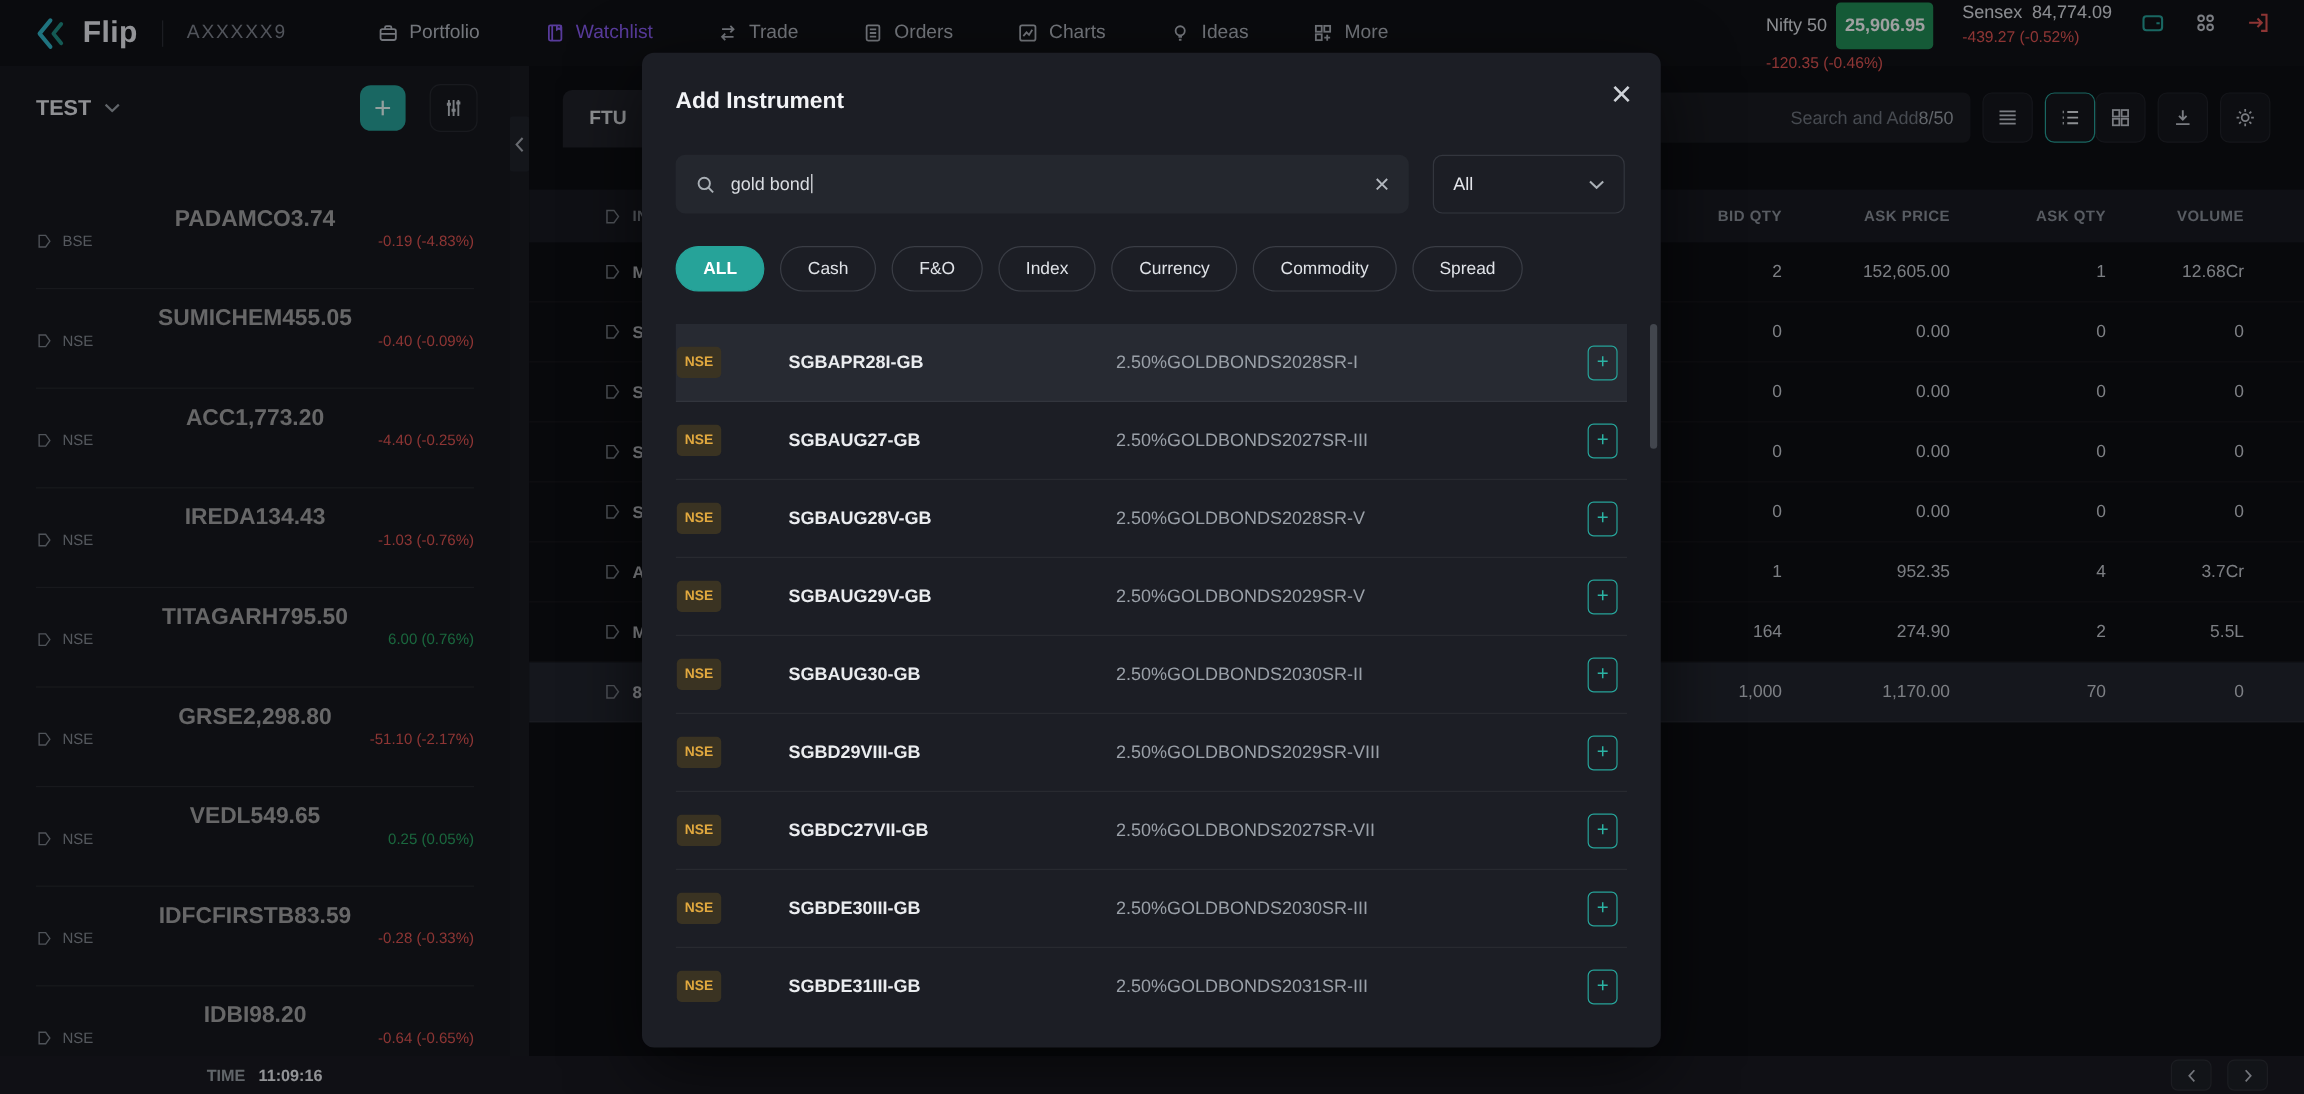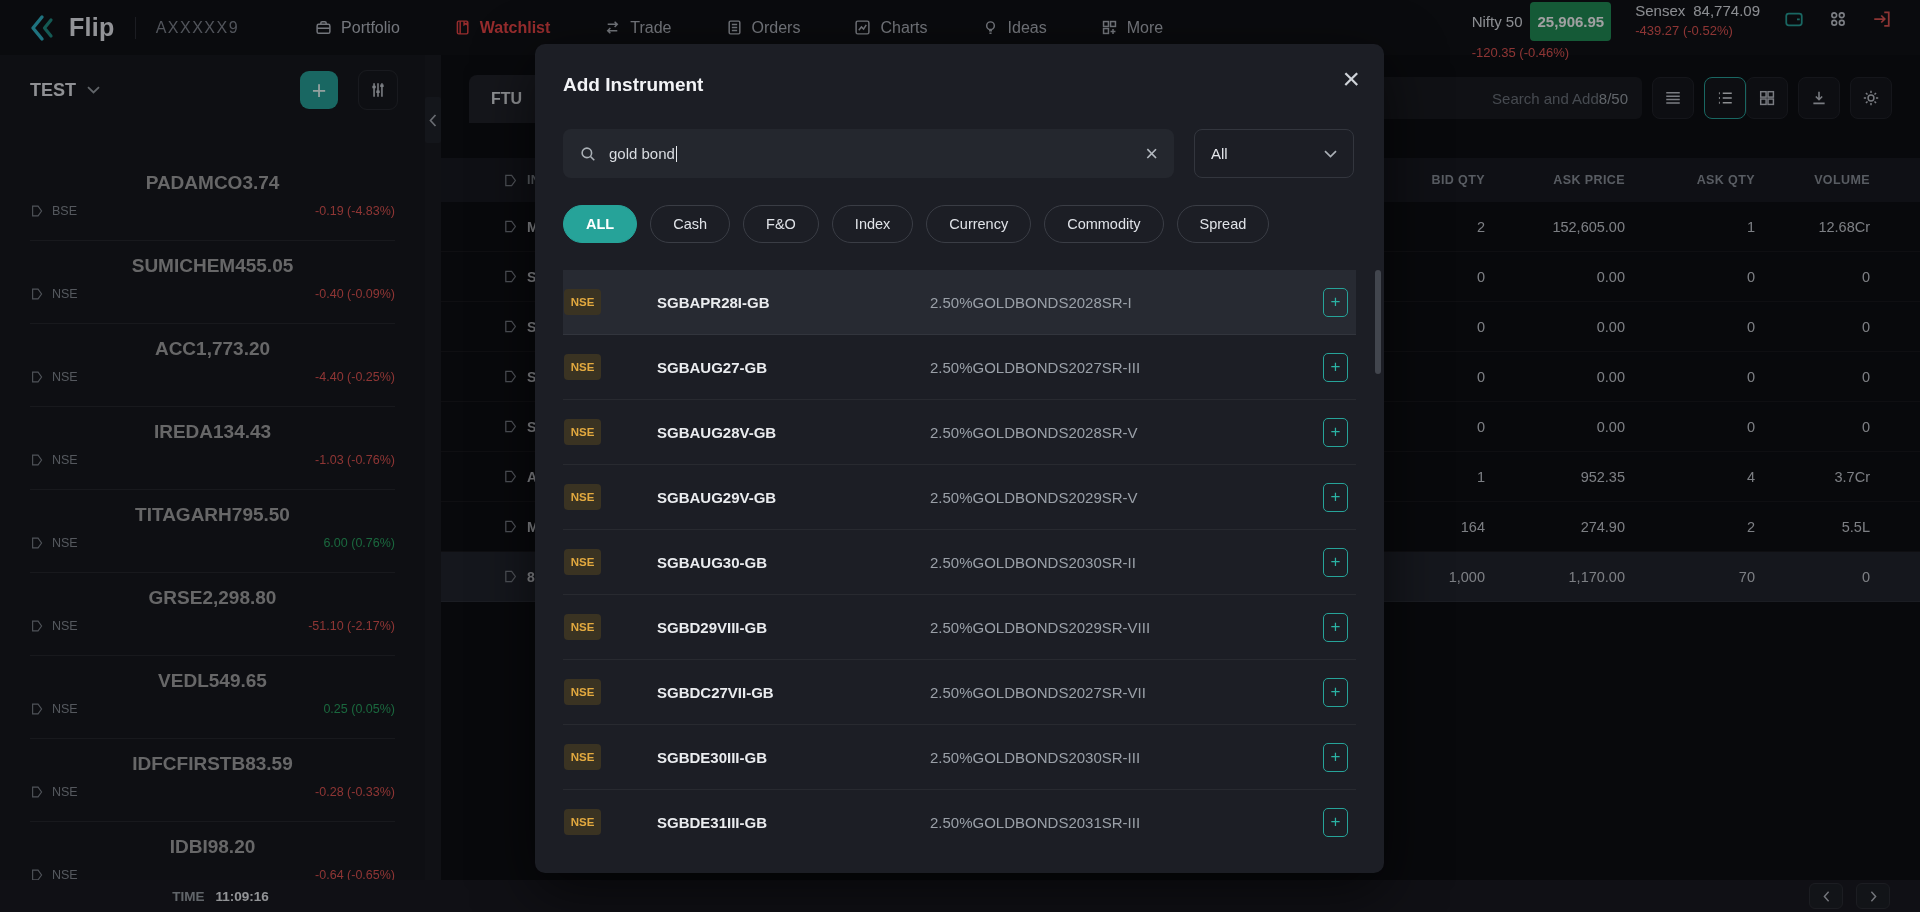--- a/index.html
+++ b/index.html
@@ -9,21 +9,21 @@
 
   
   .navbar{position:absolute;top:0;left:0;right:0;height:55px;background:#0e1013;display:flex;align-items:center;padding:0 28px;box-sizing:border-box;z-index:10}
   .brand{display:flex;align-items:center;gap:9px}
   .brand-name{font-size:25px;font-weight:700;color:#e9ebef;letter-spacing:.3px}
   .nav-divider{width:1px;height:22px;background:#2a2d33;margin:0 20px}
   .account{font-size:16px;color:#80858e;letter-spacing:1.5px}
   .nav-menu{display:flex;gap:54px;margin-left:76px}
   .nav-item{display:flex;gap:9px;align-items:center;font-size:16px;color:#b7bbc3;cursor:pointer;white-space:nowrap}
   .nav-item svg{width:17px;height:17px}
-  .nav-item.active{color:#ef4444;font-weight:700}
+  .nav-item.active{color:#8b5cf6;font-weight:400}
   .nav-right{margin-left:auto;display:flex;align-items:flex-start;gap:24px}
   .index-block{display:flex;flex-direction:column;gap:4px;padding-top:7px}
   .index-top{display:flex;align-items:center;gap:8px;font-size:15px;color:#dde0e5;white-space:nowrap}
   .badge-green{background:#1f8f55;color:#fff;font-weight:700;padding:11px 7px;border-radius:4px}
   .index-change{font-size:13px;color:#e25350}
   .nav-icon-btn{color:#c6cad1;padding-top:14px;cursor:pointer}
   .nav-icon-btn.teal{color:#26a399}
   .nav-icon-btn.red{color:#e25350}
 
   
@@ -31,21 +31,21 @@
   .sidebar-header{height:70px;display:flex;align-items:center;padding:0 27px 0 30px;box-sizing:border-box}
   .watchlist-title{font-size:18px;font-weight:700;color:#e4e6ea;display:flex;align-items:center;gap:11px;cursor:pointer}
   .watchlist-title svg{color:#9aa0a6}
   .sidebar-actions{margin-left:auto;display:flex;gap:20px;align-items:center}
   .btn-add{width:38px;height:38px;background:#26a399;border-radius:9px;color:#eafffb;display:flex;align-items:center;justify-content:center;font-size:25px;font-weight:400;cursor:pointer;line-height:1}
   .btn-filter{width:38px;height:38px;border-radius:9px;border:1px solid #26282e;color:#c6cad1;display:flex;align-items:center;justify-content:center;cursor:pointer}
   .stock-list{position:absolute;top:103px;left:0;right:0;bottom:0;overflow:hidden}
   .stock-row{height:83px;padding:14px 30px 0;box-sizing:border-box;position:relative;cursor:pointer}
   .stock-row::after{content:"";position:absolute;left:30px;right:30px;bottom:0;height:1px;background:rgba(255,255,255,.07)}
   .stock-main{display:flex;justify-content:center;font-size:19px;font-weight:700;color:#a3a3a3}
-  .stock-sub{display:flex;justify-content:space-between;margin-top:10px;font-size:12.5px;color:#868c94;align-items:flex-end}
+  .stock-sub{display:flex;justify-content:space-between;font-size:12.5px;color:#868c94;align-items:flex-end}
   .exchange-wrap{display:flex;gap:8px;align-items:center}
   .change.neg{color:#e25350}
   .change.pos{color:#27a35f}
 
   
   .gutter{position:absolute;top:55px;left:425px;width:16px;bottom:32px;background:#17191e}
   .collapse-btn{position:absolute;top:42px;left:0;width:16px;height:46px;background:#1e2127;display:flex;align-items:center;justify-content:center;color:#a6abb3;cursor:pointer;border-radius:2px}
 
   
   .main{position:absolute;top:55px;left:441px;right:0;bottom:32px;background:#0b0c0f}

